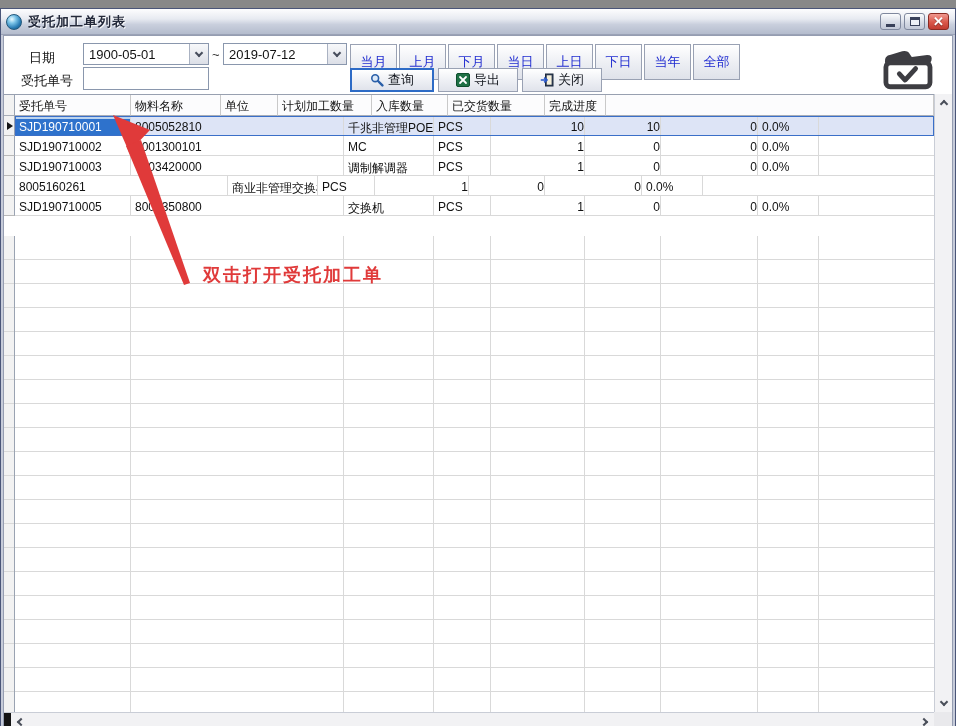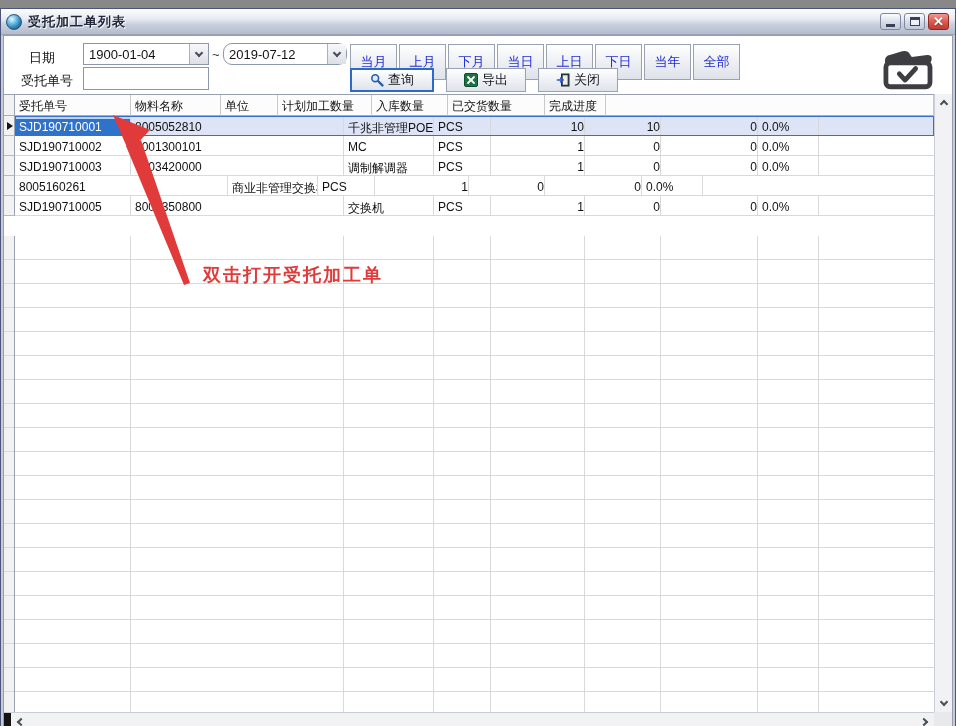--- a/index.html
+++ b/index.html
@@ -51,41 +51,41 @@
   
   .toolbar{ position:absolute; top:0; left:0; right:4px; height:58px; background:#fff; }
   .flabel{ position:absolute; font-size:13px; color:#111; }
   .lbl-date{ left:25px; top:13px; }
   .lbl-order{ left:17px; top:36px; }
   .combo{
     position:absolute; height:22px; border:1px solid #8a97ad; background:#fff;
     display:flex; align-items:stretch;
   }
   .combo-from{ left:79px; top:7px; width:126px; }
-  .combo-to{ left:219px; top:7px; width:124px;border-radius:9px; }
+  .combo-to{ left:219px; top:7px; width:124px; }
   .combo .val{ flex:1; font-size:13px; color:#111; padding:3px 0 0 5px; overflow:hidden; white-space:nowrap; }
   .combo .drop{
     width:19px; border-left:1px solid #aab2c2; cursor:pointer;
     background:linear-gradient(#f7f8fa,#dcdfe7); display:grid; place-items:center;
   }
   .chev{ width:6px; height:6px; border-right:2px solid #474d5c; border-bottom:2px solid #474d5c; transform:rotate(45deg); margin-top:-3px; }
   .tilde{ position:absolute; left:208px; top:11px; font-size:13px; color:#333; }
   .order-input{
     position:absolute; left:79px; top:31px; width:126px; height:23px;
     border:1px solid #8a97ad; font-size:13px; padding:0 4px; outline:none;
   }
 
   .quickrow{ position:absolute; left:346px; top:8px; display:flex; gap:2px; }
   .qbtn{
     width:47px; height:36px; font-size:13px; color:#1f2bd0; cursor:pointer;
     border:1px solid #99a1b3; background:linear-gradient(#ffffff,#eceef3 55%,#dfe2ea);
     display:grid; place-items:center;
   }
 
-  .actionrow{ position:absolute; top:32px; left:346px; display:flex; gap:12px; }
+  .actionrow{ position:absolute; top:32px; left:346px; display:flex; gap:4px; }
   .abtn{
     height:24px; font-size:13px; color:#14181f; cursor:pointer;
     border:1px solid #99a1b3; background:linear-gradient(#ffffff,#edeff4 55%,#e0e3eb);
     display:flex; align-items:center; justify-content:center; gap:4px;
   }
   .abtn.query{ width:84px; border:2px solid #2d6bc6; }
   .abtn.export{ width:80px; }
   .abtn.closeact{ width:80px; }
   .abtn svg{ flex:0 0 auto; }
 
@@ -194,21 +194,21 @@
           <span class="glyph-x">✕</span>
         </div>
     </div>
   </div>
 
   <div class="client">
 
     <div class="toolbar">
       <span class="flabel lbl-date">日期</span>
       <div class="combo combo-from">
-        <span class="val">1900-01-04</span>
+        <span class="val">1900-05-01</span>
         <span class="drop">
             <span class="chev"></span>
           </span>
       </div>
       <span class="tilde">~</span>
       <div class="combo combo-to">
         <span class="val">2019-07-12</span>
         <span class="drop">
             <span class="chev"></span>
           </span>

